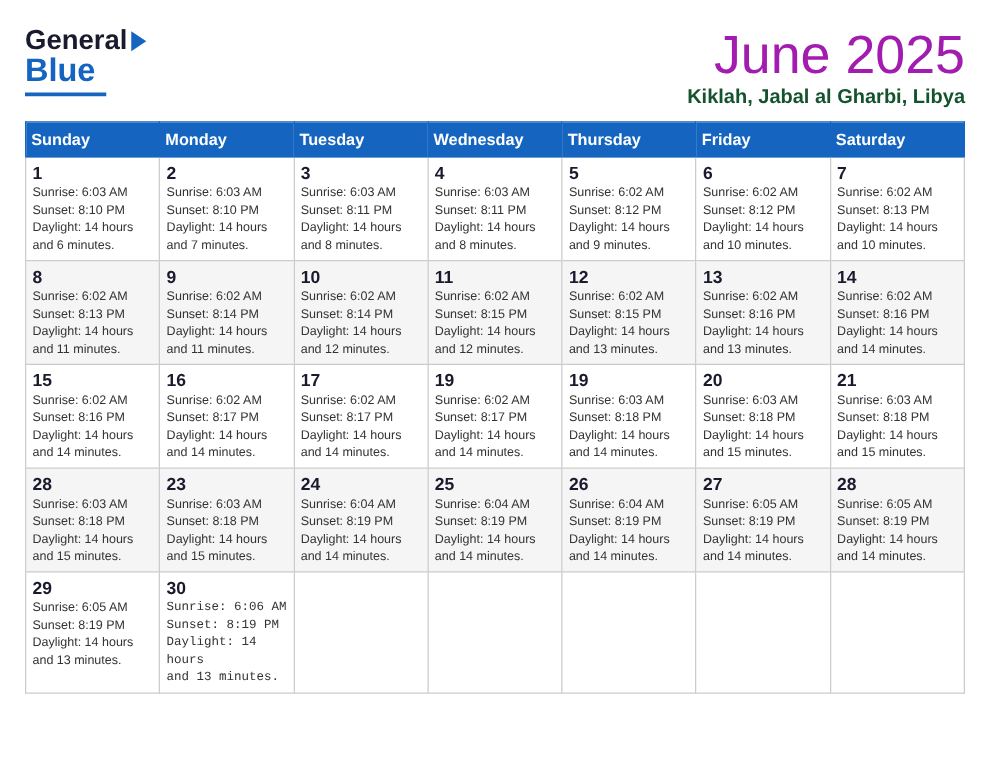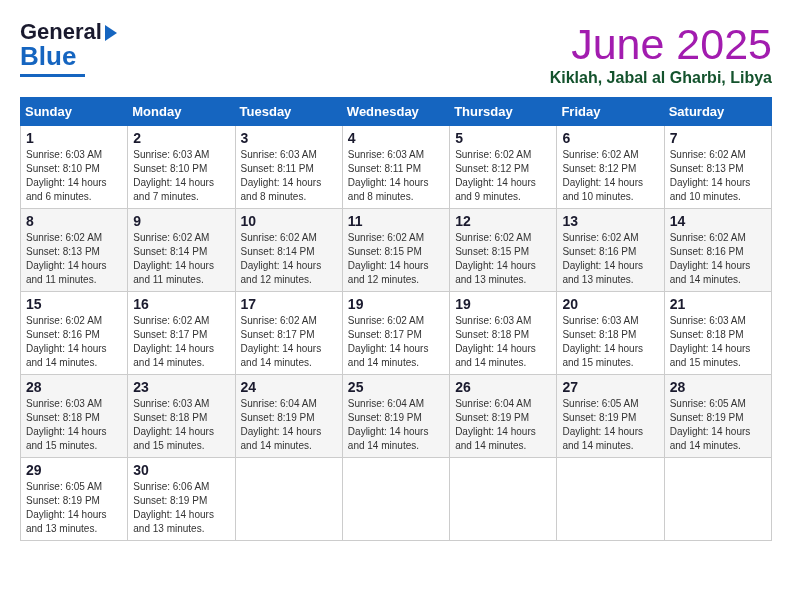--- a/index.html
+++ b/index.html
@@ -322,21 +322,21 @@
       <tr>
         <td>
           <span class="day-num">29</span>
           <div class="day-info" style="white-space: pre-line;">Sunrise: 6:05 AM
 Sunset: 8:19 PM
 Daylight: 14 hours
 and 13 minutes.</div>
         </td>
         <td>
           <span class="day-num">30</span>
-          <div class="day-info" style="white-space: pre-line;">Sunrise: 6:06 AM
+          <div class="day-info" style="white-space: pre-line; font-family: Liberation Mono, monospace;">Sunrise: 6:06 AM
 Sunset: 8:19 PM
 Daylight: 14 hours
 and 13 minutes.</div>
         </td>
         <td class="empty-cell"></td>
         <td class="empty-cell"></td>
         <td class="empty-cell"></td>
         <td class="empty-cell"></td>
         <td class="empty-cell"></td>
       </tr>

